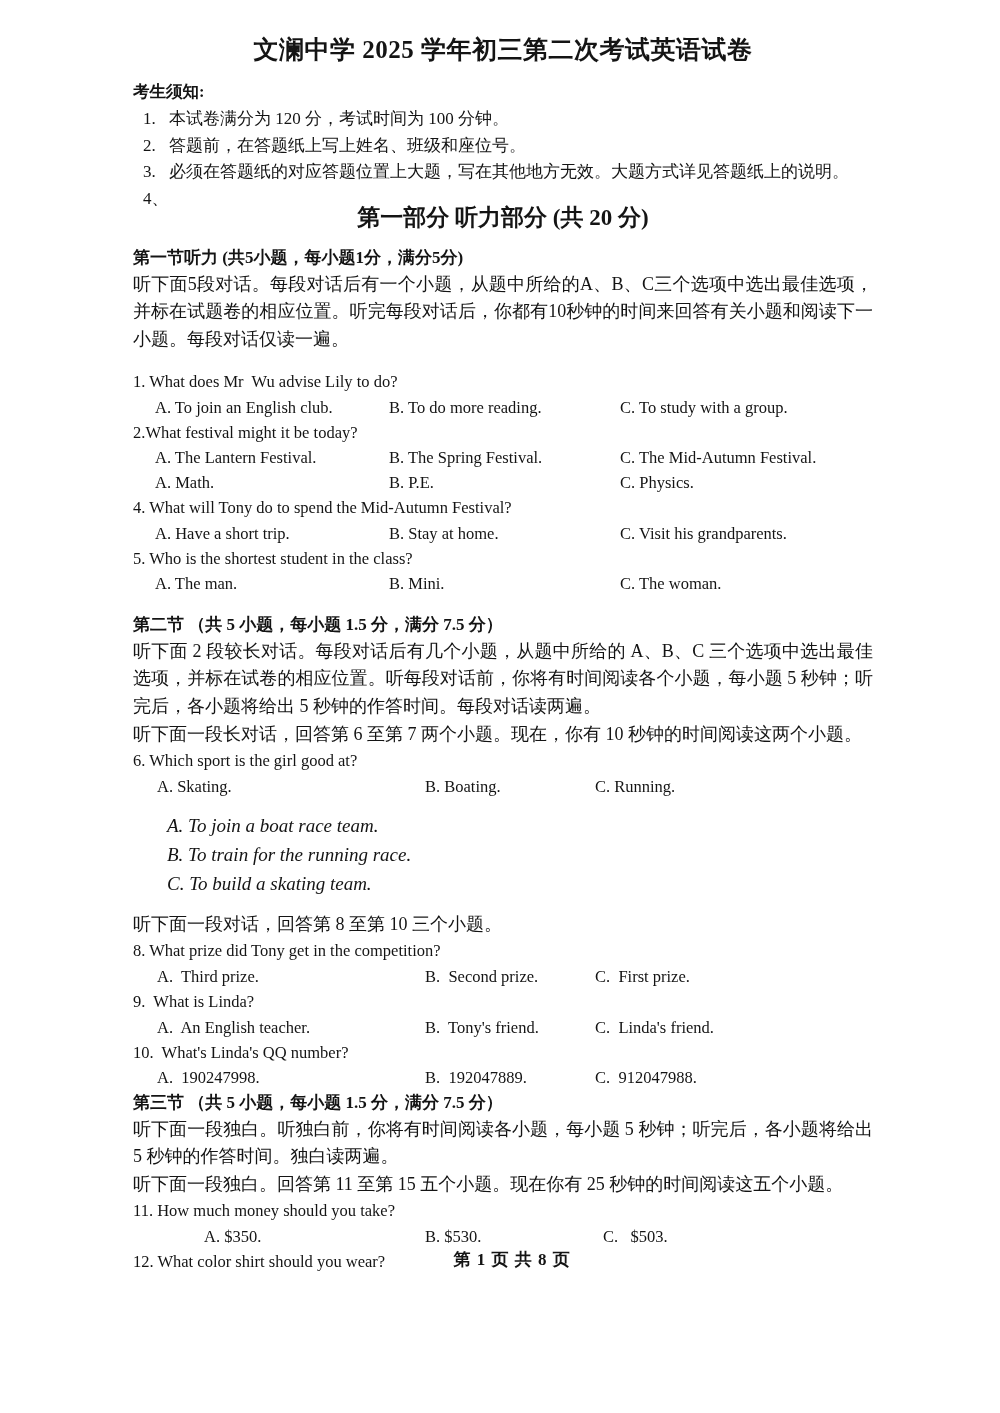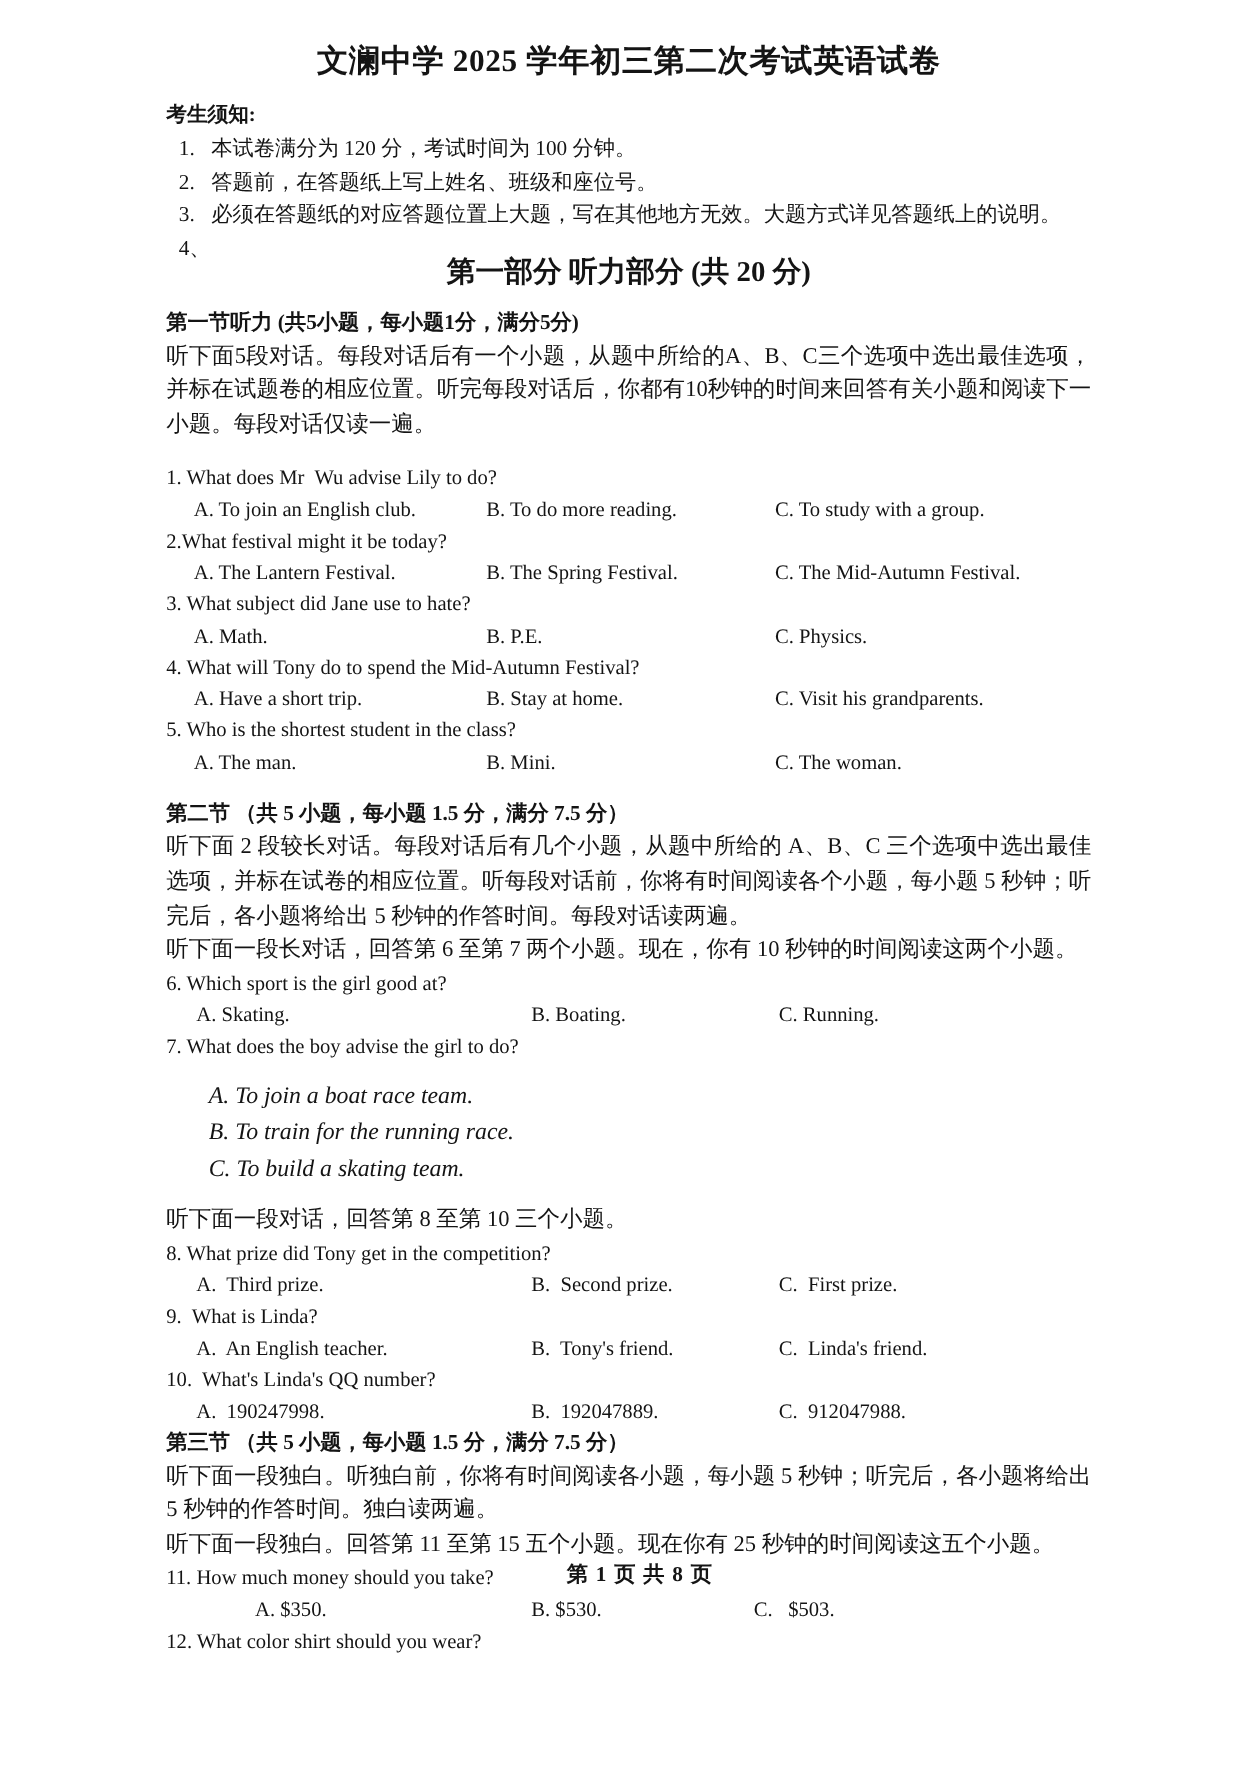--- a/index.html
+++ b/index.html
@@ -110,21 +110,21 @@
     top: 0;
     white-space: pre;
   }
   
   .cols-a .optA { left: 22px; }
   .cols-a .optB { left: 256px; }
   .cols-a .optC { left: 487px; }
   
   .cols-b .optA { left: 24px; }
   .cols-b .optB { left: 292px; }
-  .cols-b .optC { left: 490px; }
+  .cols-b .optC { left: 462px; }
   
   .cols-c .optA { left: 40px; margin-left: 31px; }
   .cols-c .optB { left: 292px; }
   .cols-c .optC { left: 470px; }
 
   
   .q-opts-stacked {
     font-size: 19px;
     line-height: 1.55;
     margin: 12px;
@@ -191,21 +191,20 @@
     <div class="q-block">
       <div class="q-stem">2.What festival might it be today?</div>
       <div class="q-opts cols-a">
         <span class="opt optA">A. The Lantern Festival.</span>
         <span class="opt optB">B. The Spring Festival.</span>
         <span class="opt optC">C. The Mid-Autumn Festival.</span>
       </div>
     </div>
 
     <div class="q-block">
-      <div class="q-stem">3. What subject did Jane use to hate?</div>
       <div class="q-opts cols-a">
         <span class="opt optA">A. Math.</span>
         <span class="opt optB">B. P.E.</span>
         <span class="opt optC">C. Physics.</span>
       </div>
     </div>
 
     <div class="q-block">
       <div class="q-stem">4. What will Tony do to spend the Mid-Autumn Festival?</div>
       <div class="q-opts cols-a">
@@ -233,21 +232,20 @@
     <div class="q-block">
       <div class="q-stem">6. Which sport is the girl good at?</div>
       <div class="q-opts cols-b">
         <span class="opt optA">A. Skating.</span>
         <span class="opt optB">B. Boating.</span>
         <span class="opt optC">C. Running.</span>
       </div>
     </div>
 
     <div class="q-block">
-      <div class="q-stem">7. What does the boy advise the girl to do?</div>
       <div class="q-opts-stacked">
         <div>A. To join a boat race team.</div>
         <div>B. To train for the running race.</div>
         <div>C. To build a skating team.</div>
       </div>
     </div>
 
     <div class="instr">听下面一段对话，回答第 8 至第 10 三个小题。</div>
 
     <div class="q-block">

